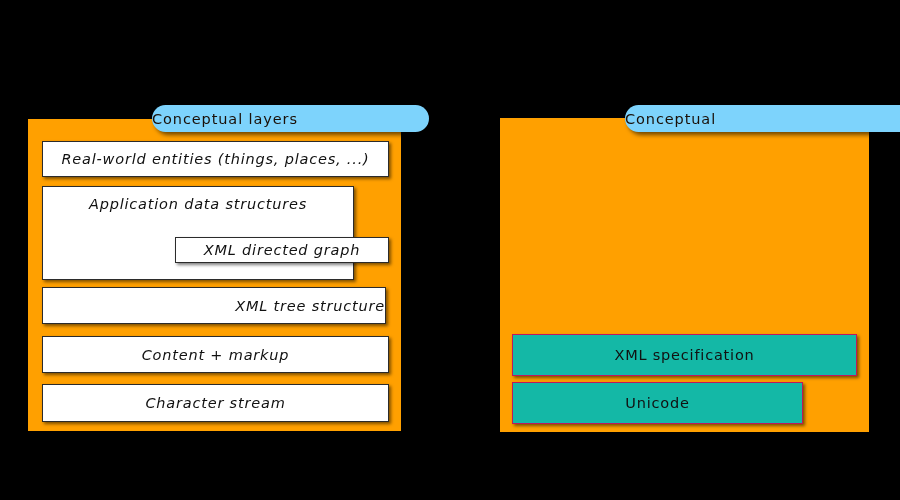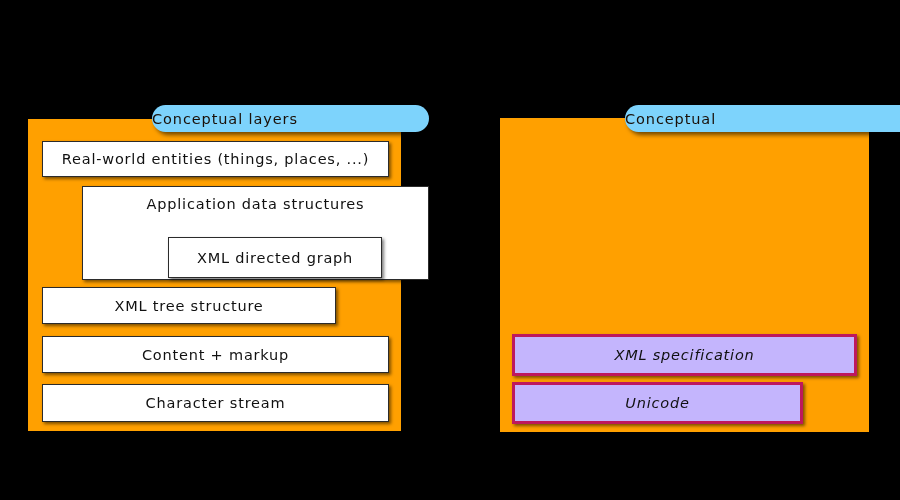--- a/index.html
+++ b/index.html
@@ -76,49 +76,49 @@
   .layer-box {
     position: absolute;
     background: #FFFFFF;
     border: 1px solid #2b2b2b;
     box-shadow: 2px 2px 3px rgba(0,0,0,0.5);
     display: flex;
     align-items: center;
     justify-content: center;
     box-sizing: border-box;
     z-index: 2;
+    font-style: italic;
   }
   .layer-box span {
     color: #111111;
     font-size: 14.5px;
     letter-spacing: 0.8px;
     white-space: nowrap;
     font-family: "DejaVu Sans", sans-serif;
   }
 
   #box-real-world   { left: 42px;  top: 141px; width: 347px; height: 36px; }
-  #box-app-data     { left: 42px;  top: 186px; width: 347px; height: 94px;
-                      align-items: flex-start; padding-top: 9px; margin-left: 40px; }
-  #box-xml-graph    { left: 168px; top: 237px; width: 214px; height: 41px; z-index: 3; text-align: center; }
-  #box-xml-tree     { left: 42px;  top: 287px; width: 294px; height: 37px; }
+  #box-app-data     { left: 42px;  top: 186px; width: 312px; height: 94px;
+                      align-items: flex-start; padding-top: 9px; }
+  #box-xml-graph    { left: 175px; top: 237px; width: 214px; height: 26px; z-index: 3; text-align: center; }
+  #box-xml-tree     { left: 42px;  top: 287px; width: 344px; height: 37px; justify-content: flex-end; }
   #box-content      { left: 42px;  top: 336px; width: 347px; height: 37px; }
   #box-charstream   { left: 42px;  top: 384px; width: 347px; height: 38px; }
 
   
   .constraint-box {
     position: absolute;
-    background: #c4b5fd;
-    border: 3px solid #be185d;
+    background: #14b8a6;
+    border: 1px solid #be185d;
     box-shadow: 2px 2px 3px rgba(0,0,0,0.5);
     display: flex;
     align-items: center;
     justify-content: center;
     box-sizing: border-box;
     z-index: 2;
-    font-style: italic;
   }
   .constraint-box span {
     color: #111111;
     font-size: 14.5px;
     letter-spacing: 0.8px;
     white-space: nowrap;
     font-family: "DejaVu Sans", sans-serif;
   }
   #box-xml-spec { left: 512px; top: 334px; width: 345px; height: 42px; }
   #box-unicode  { left: 512px; top: 382px; width: 291px; height: 42px; }

